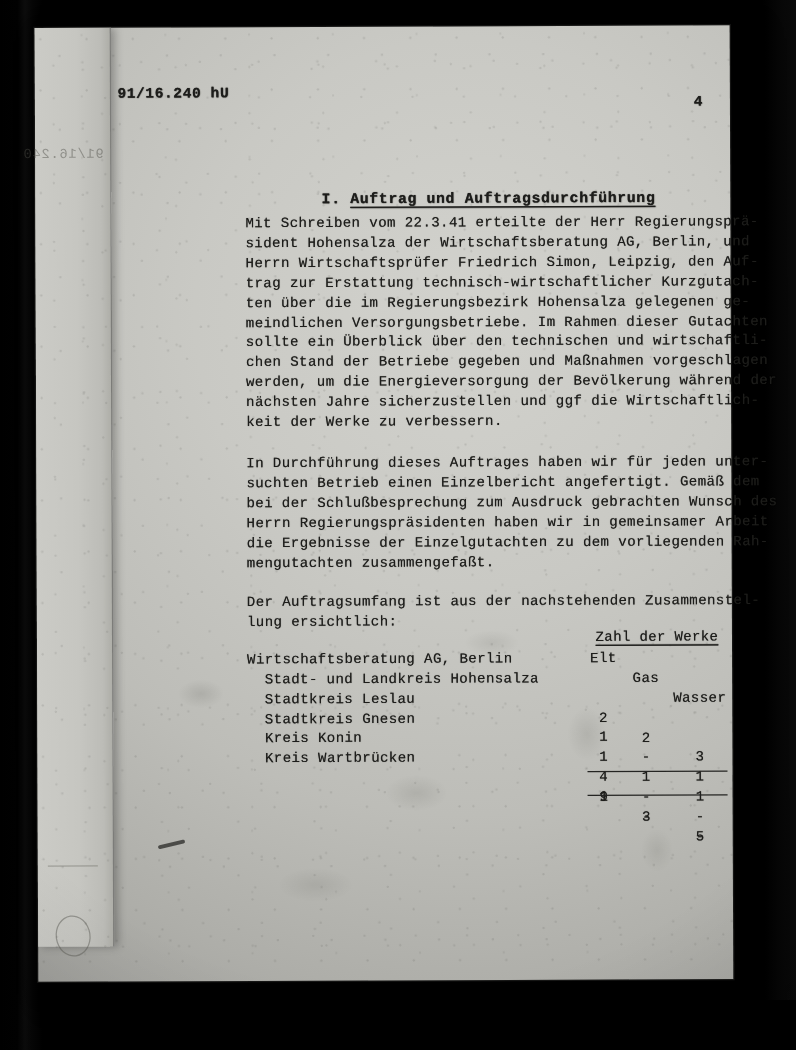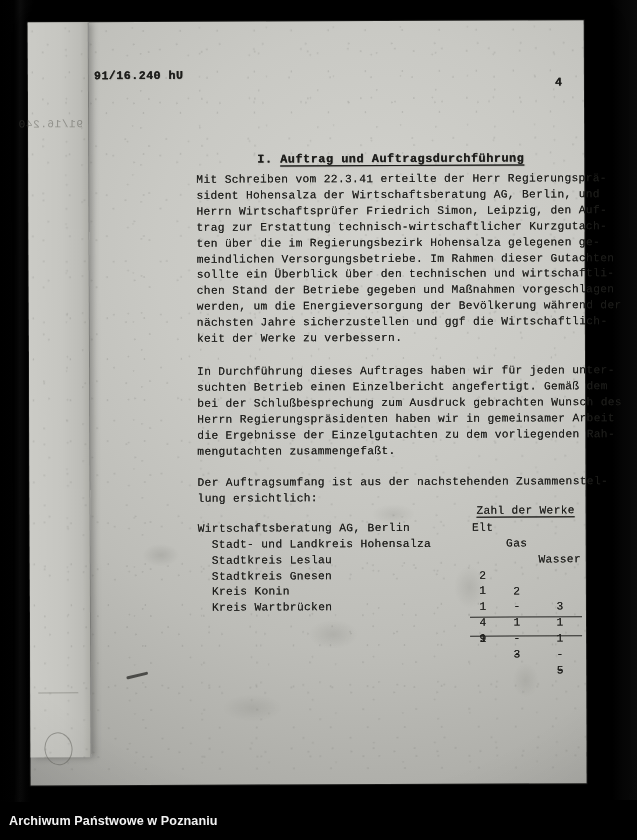--- a/index.html
+++ b/index.html
@@ -448,17 +448,14 @@
         </span>
 
         <div id="total-rule"></div>
       </div>
 
     </div>
   </div>
 
   <div id="scan-vignette"></div>
 
-  <div id="archive-caption-bar">
-    <span id="archive-caption-text">Archiwum Państwowe w Poznaniu</span>
-  </div>
 
 </div>
 
 </body></html>

